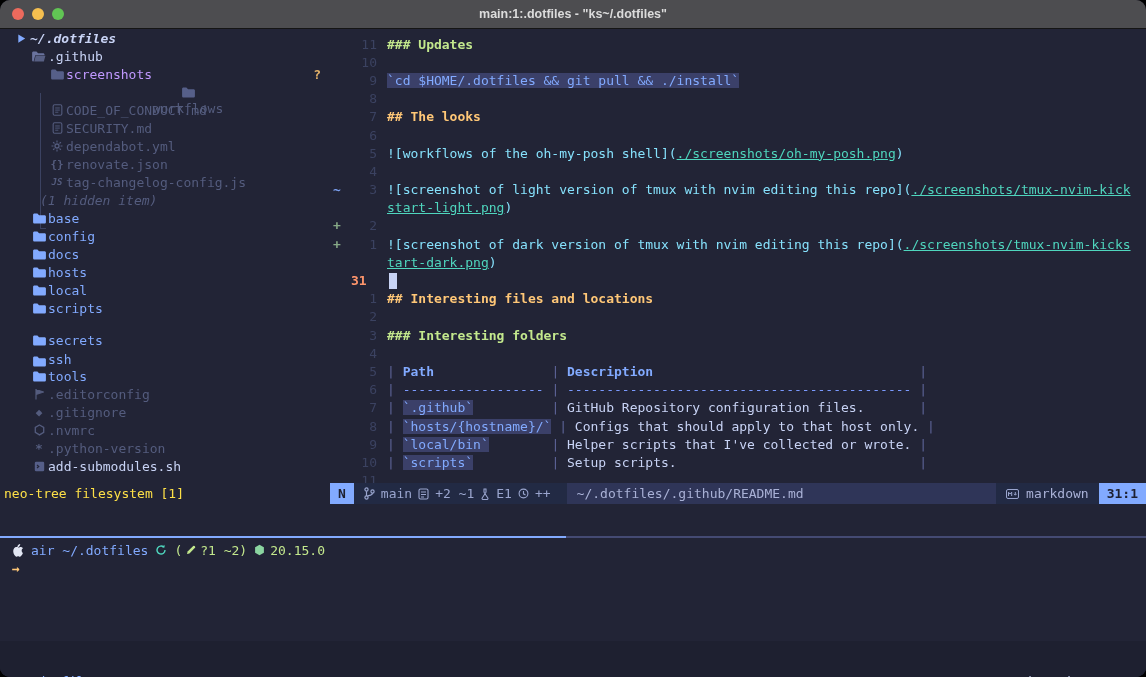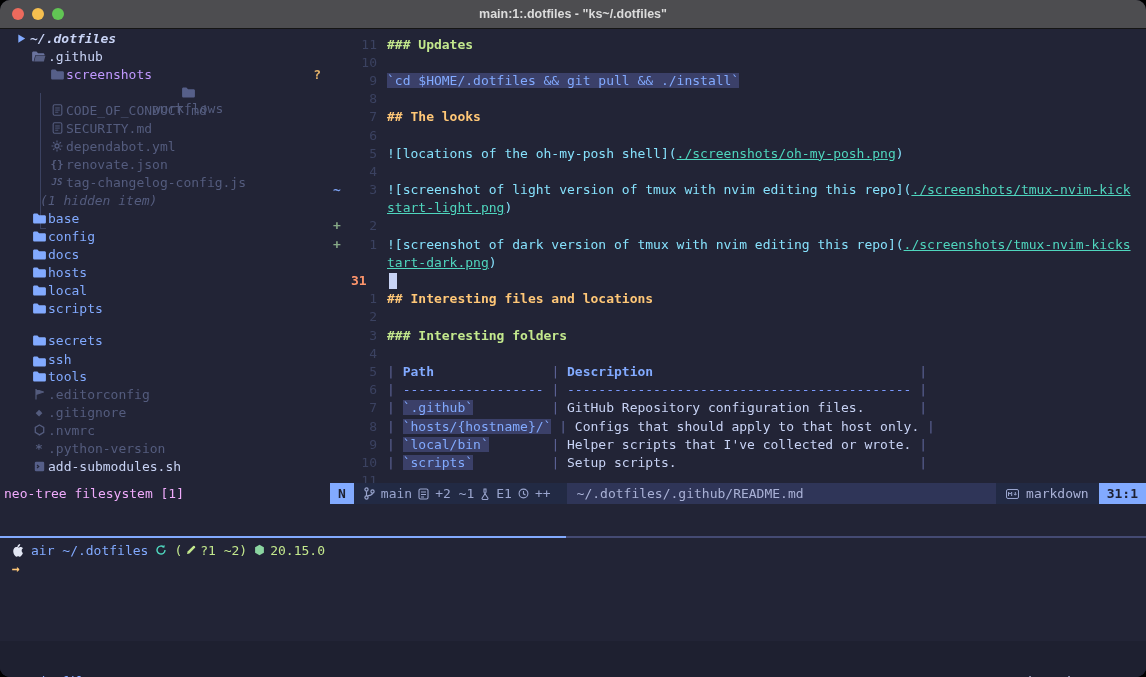--- a/index.html
+++ b/index.html
@@ -25,21 +25,21 @@
   .t-row.readme{color:#ff966c;}
   .t-row.fg{color:#c8d3f5;}
   .t-row.hiddenitem{color:#545c7e;font-style:italic;}
   .t-badges{position:absolute;right:7px;top:0;height:18px;display:flex;align-items:center;gap:7px;}
   .badge-e{color:#c1445a;font-weight:700;}
   .badge-dot{width:6px;height:6px;border-radius:50%;background:#ff966c;}
   .badge-sq{width:8px;height:8px;border:1.5px solid #e0af68;}
   .badge-q{color:#e0af68;font-weight:700;}
   .tree-guide{position:absolute;left:40px;top:64px;width:1px;height:136px;background:#3b4261;}
   .tree-guide-elbow{position:absolute;left:40px;top:199px;width:6px;height:1px;background:#3b4261;}
-  .neo-footer{position:absolute;left:0;top:454px;width:328px;height:21px;display:flex;align-items:center;padding-left:4px;color:#f0abfc;background:#222436;}
+  .neo-footer{position:absolute;left:0;top:454px;width:328px;height:21px;display:flex;align-items:center;padding-left:4px;color:#fde047;background:#222436;}
   
   .editor{position:absolute;left:330px;top:0;right:0;height:454px;padding-top:6px;background:#222436;}
   .e-row{height:18.2px;display:flex;align-items:center;}
   .e-sign{width:16px;flex:0 0 16px;padding-left:3px;font-weight:700;}
   .sign-change{color:#7ca1f2;}
   .sign-add{color:#87a987;}
   .e-num{width:28px;flex:0 0 28px;text-align:right;padding-right:10px;color:#3b4261;}
   .e-num.cur{text-align:left;padding-left:2px;color:#ff966c;font-weight:700;}
   .e-text{white-space:pre;}
   .seg-h2{color:#ffc777;font-weight:700;}
@@ -320,21 +320,21 @@
           <span class="e-text"><span class="seg-h2">## The looks</span></span>
         </div>
         <div class="e-row">
           <span class="e-sign "></span>
           <span class="e-num">6</span>
           <span class="e-text"></span>
         </div>
         <div class="e-row">
           <span class="e-sign "></span>
           <span class="e-num">5</span>
-          <span class="e-text"><span class="seg-link">![locations of the oh-my-posh shell]</span><span class="seg-link">(</span><span class="seg-url">./screenshots/oh-my-posh.png</span><span class="seg-link">)</span></span>
+          <span class="e-text"><span class="seg-link">![workflows of the oh-my-posh shell]</span><span class="seg-link">(</span><span class="seg-url">./screenshots/oh-my-posh.png</span><span class="seg-link">)</span></span>
         </div>
         <div class="e-row">
           <span class="e-sign "></span>
           <span class="e-num">4</span>
           <span class="e-text"></span>
         </div>
         <div class="e-row">
           <span class="e-sign sign-change">~</span>
           <span class="e-num">3</span>
           <span class="e-text"><span class="seg-link">![screenshot of light version of tmux with nvim editing this repo]</span><span class="seg-link">(</span><span class="seg-url">./screenshots/tmux-nvim-kick</span></span>

